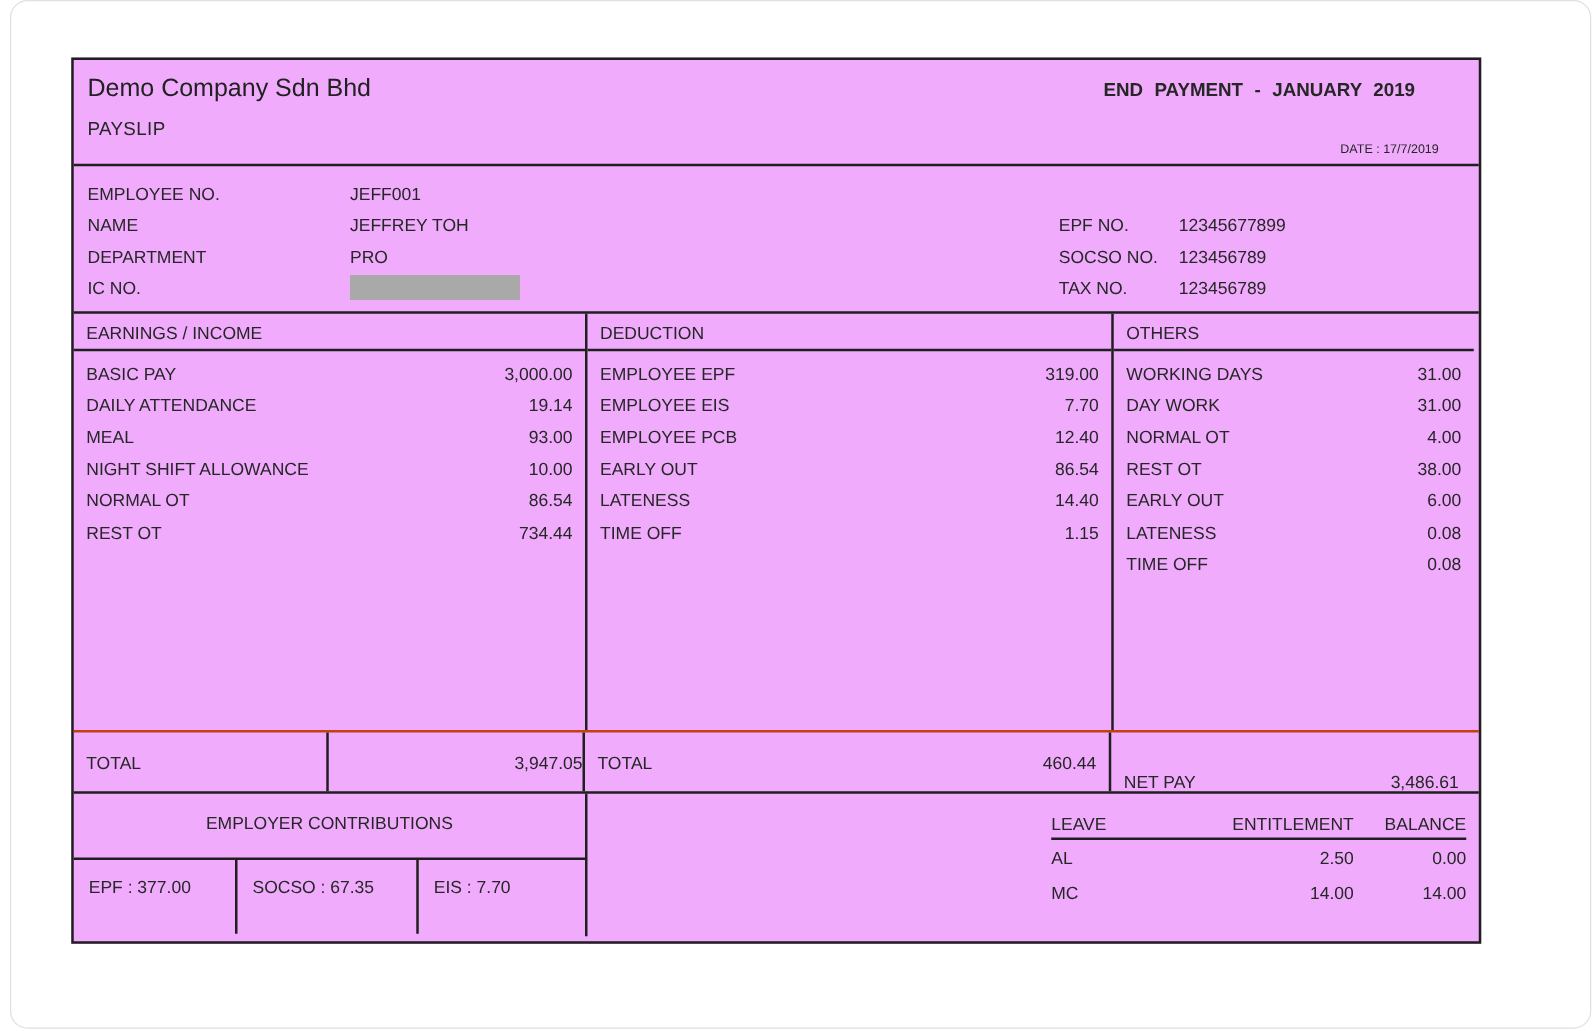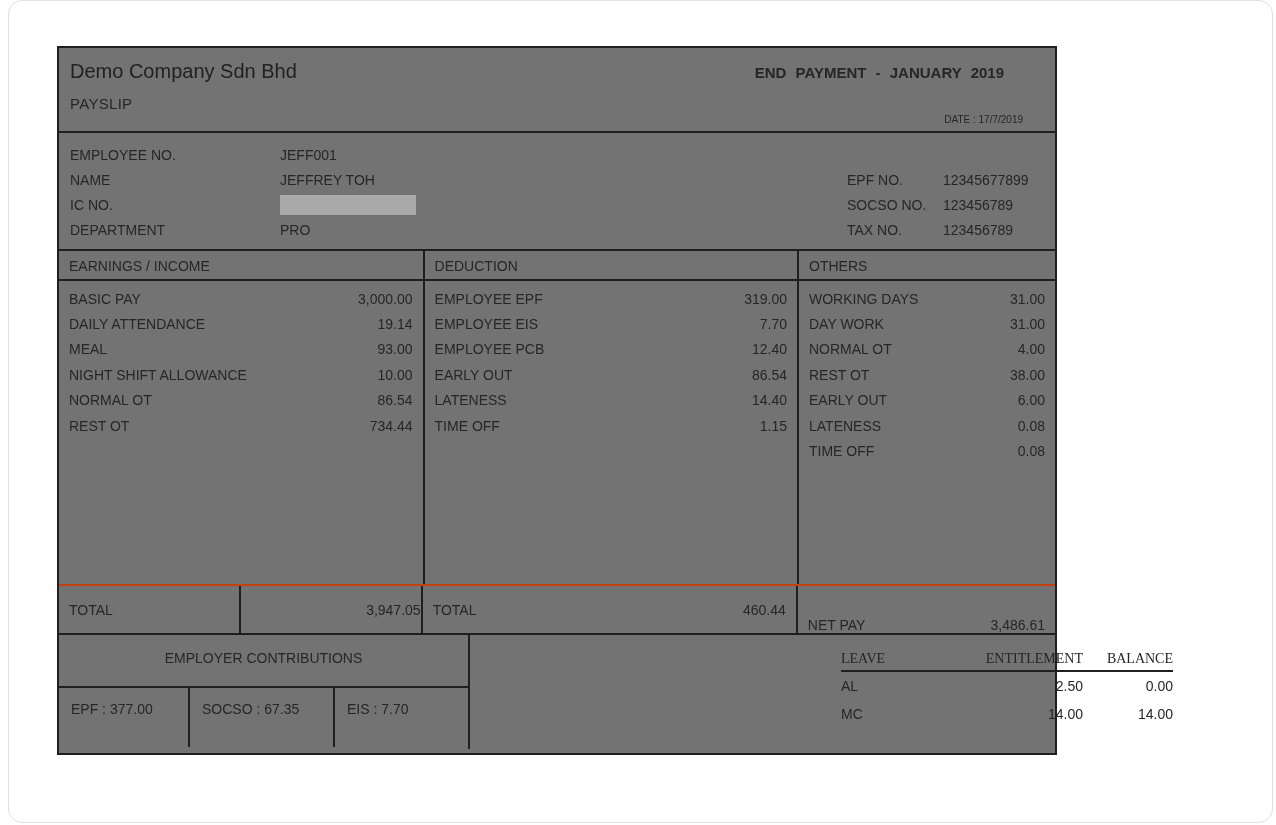--- a/index.html
+++ b/index.html
@@ -3,22 +3,22 @@
 <meta charset="utf-8">
 <style>
   * { margin:0; padding:0; box-sizing:border-box; }
   html,body { width:1276px; height:825px; background:#ffffff; overflow:hidden; }
   body { font-family:"Liberation Sans","DejaVu Sans",sans-serif; color:#262626;
          -webkit-font-smoothing:antialiased; position:relative; }
 
   .page-frame { position:absolute; left:8px; top:0px; width:1265px; height:823px;
                 border:1.5px solid #e0e0e0; border-radius:14px; background:#ffffff; }
 
-  .payslip { position:absolute; left:57px; top:46px; width:1000px; height:709px;
-             border:2px solid #1f1f1f; background:#737373; font-size:14px; }
+  .payslip { position:absolute; left:57px; top:46px; width:1128px; height:709px;
+             border:2px solid #1f1f1f; background:#f0abfc; font-size:14px; }
 
   
   .sec-header { position:relative; height:85px; border-bottom:2px solid #1f1f1f; }
   .company-name { position:absolute; left:11px; top:12px; font-size:20px; color:#212121; }
   .doc-type { position:absolute; left:11px; top:47px; font-size:15px; letter-spacing:.3px; }
   .payment-title { position:absolute; right:51px; top:16px; font-size:15px; font-weight:bold; word-spacing:5px; }
   .date-line { position:absolute; right:32px; top:66px; font-size:10px; }
 
   
   .sec-employee { position:relative; height:118px; border-bottom:2px solid #1f1f1f; padding-top:9px; }
@@ -54,21 +54,21 @@
   .contrib-title { height:53px; border-bottom:2px solid #1f1f1f; text-align:center; padding-top:15px; }
   .contrib-cells { display:flex; height:59px; }
   .contrib-cell { padding:13px 0 0 12px; }
   .c-epf { width:131px; border-right:2px solid #1f1f1f; }
   .c-socso { width:145px; border-right:2px solid #1f1f1f; }
   .c-eis { width:133px; }
 
   .leave-area { position:relative; flex:1; }
   .leave-table { position:absolute; left:371px; top:13px; width:332px; }
   .leave-grid { display:grid; grid-template-columns:110px 132px 90px; align-items:center; }
-  .leave-head { height:24px; border-bottom:2px solid #1f1f1f;font-family:Liberation Serif, serif; }
+  .leave-head { height:24px; border-bottom:2px solid #1f1f1f; }
   .leave-row { height:28px; }
   .ra { text-align:right; }
 </style>
 </head>
 <body>
 
 <div class="page-frame"></div>
 
 <div class="payslip">
 
@@ -82,26 +82,26 @@
   <div class="sec-employee">
     <div class="emp-row">
       <span class="emp-label">EMPLOYEE NO.</span>
       <span>JEFF001</span>
     </div>
     <div class="emp-row">
       <span class="emp-label">NAME</span>
       <span>JEFFREY TOH</span>
     </div>
     <div class="emp-row">
+      <span class="emp-label">DEPARTMENT</span>
+      <span>PRO</span>
+    </div>
+    <div class="emp-row">
       <span class="emp-label">IC NO.</span>
       <span class="redaction"></span>
-    </div>
-    <div class="emp-row">
-      <span class="emp-label">DEPARTMENT</span>
-      <span>PRO</span>
     </div>
 
     <div class="emp-right">
       <div class="emp-row">
         <span class="emp-label">EPF NO.</span>
         <span>12345677899</span>
       </div>
       <div class="emp-row">
         <span class="emp-label">SOCSO NO.</span>
         <span>123456789</span>

